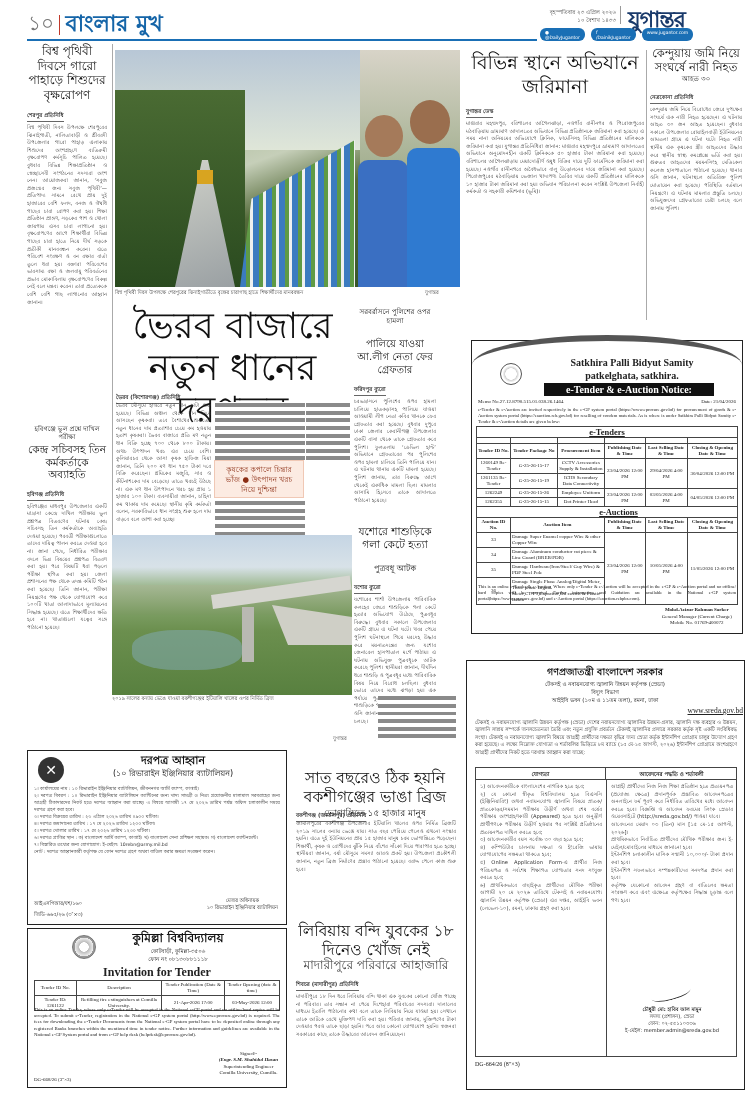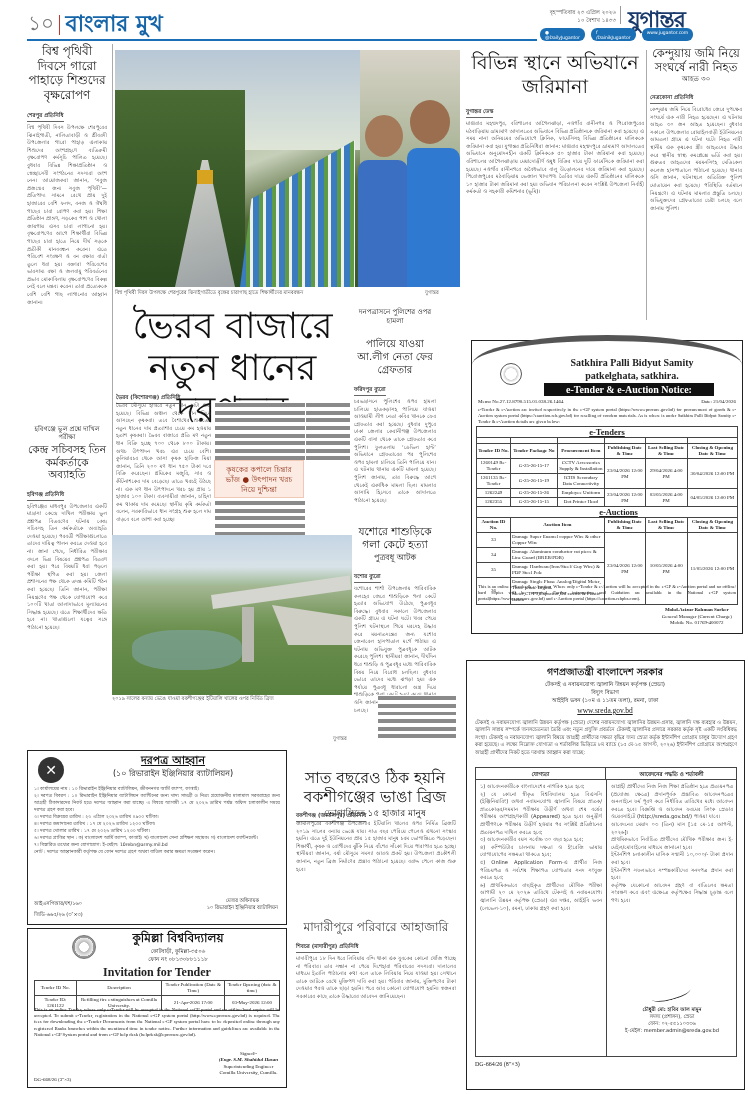--- a/index.html
+++ b/index.html
@@ -79,29 +79,29 @@
 <div class="abs byline" style="left:116px;top:392px;">ভৈরব (কিশোরগঞ্জ) প্রতিনিধি</div>
 <div class="abs txt" style="left:116px;top:402px;width:95px;height:290px;">ভৈরব মৌসুমে হাওরে নতুন ধান কাটা শুরু হয়েছে। বিভিন্ন অঞ্চল থেকে ধান নিয়ে আসছেন কৃষকরা। তবে বৈশাখের শুরুতেই নতুন ধানের দাম প্রত্যাশার চেয়ে কম হওয়ায় হতাশ কৃষকরা। ভৈরব বাজারে প্রতি মণ নতুন ধান বিক্রি হচ্ছে ৭০০ থেকে ৮০০ টাকায়। অথচ উৎপাদন খরচ এর চেয়ে বেশি। কুলিয়ারচর থেকে আসা কৃষক হাফিজ মিয়া জানান, তিনি ২০০ মণ ধান ৭৫০ টাকা দরে বিক্রি করেছেন। শ্রমিকের মজুরি, সার ও কীটনাশকের দাম বেড়েছে। তাতে খরচই উঠছে না। এক মণ ধান উৎপাদনে খরচ হয় প্রায় ১ হাজার ১০০ টাকা। ব্যবসায়ীরা জানান, চাহিদা কম থাকায় দাম কমেছে। স্থানীয় কৃষি কর্মকর্তা বলেন, সরকারিভাবে ধান সংগ্রহ শুরু হলে দাম বাড়বে বলে আশা করা হচ্ছে।</div>
 <div class="abs txt txt-fill" style="left:215px;top:402px;width:90px;height:58px;"></div>
 <div class="abs txt txt-fill" style="left:215px;top:500px;width:90px;height:190px;"></div>
 <div class="abs" style="left:214px;top:460px;width:90px;height:38px;background:#fcebe2;border:0.5px solid #f0c8b5;">
   <div class="hl" style="font-size:7.5px;line-height:10px;color:#8b2c12;padding:4px 3px;">কৃষকের কপালে চিন্তার ভাঁজ ● উৎপাদন খরচ নিয়ে দুশ্চিন্তা</div>
 </div>
 <div class="abs txt txt-fill" style="left:306px;top:402px;width:44px;height:58px;"></div>
 
 <div class="abs" style="left:354px;top:308px;width:82px;">
-  <div class="hl" style="font-size:7px;line-height:9px;">দনপত্রাসনে পুলিশের ওপর হামলা</div>
+  <div class="hl" style="font-size:7px;line-height:9px;">সরবর্রাসনে পুলিশের ওপর হামলা</div>
   <div class="hl" style="font-size:10px;line-height:13px;margin-top:11px;">পালিয়ে যাওয়া আ.লীগ নেতা ফের গ্রেফতার</div>
   <div class="byline">ফরিদপুর ব্যুরো</div>
   <div class="txt" style="height:125px;">চরভদ্রাসনে পুলিশের ওপর হামলা চালিয়ে হাতকড়াসহ পালিয়ে যাওয়া আওয়ামী লীগ নেতা কবির খানকে ফের গ্রেফতার করা হয়েছে। বুধবার দুপুরে ঢাকা জেলার কেরানীগঞ্জ উপজেলার একটি বাসা থেকে তাকে গ্রেফতার করে পুলিশ। ফুলতলায় ‘ডেভিল হান্ট’ অভিযানে গ্রেফতারের পর পুলিশের ওপর হামলা চালিয়ে তিনি পালিয়ে যান। এ ঘটনায় থানায় একটি মামলা হয়েছে। পুলিশ জানায়, তার বিরুদ্ধে আগে থেকেই একাধিক মামলা ছিল। মামলার আসামি হিসেবে তাকে আদালতে পাঠানো হয়েছে।</div>
 </div>
 
 <div class="abs" style="left:354px;top:525px;width:82px;">
   <div class="hl" style="font-size:10.5px;line-height:13px;">যশোরে শাশুড়িকে গলা কেটে হত্যা</div>
-  <div class="hl" style="font-size:8px;line-height:11px;margin-top:1px;">পুত্রবধূ আটক</div>
+  <div class="hl" style="font-size:8px;line-height:11px;margin-top:12px;">পুত্রবধূ আটক</div>
   <div class="byline">যশোর ব্যুরো</div>
   <div class="txt" style="height:128px;">যশোরের শার্শা উপজেলায় পারিবারিক কলহের জেরে শাশুড়িকে গলা কেটে হত্যার অভিযোগ উঠেছে পুত্রবধূর বিরুদ্ধে। বুধবার সকালে উপজেলার একটি গ্রামে এ ঘটনা ঘটে। খবর পেয়ে পুলিশ ঘটনাস্থলে গিয়ে মরদেহ উদ্ধার করে ময়নাতদন্তের জন্য যশোর জেনারেল হাসপাতাল মর্গে পাঠায়। এ ঘটনায় অভিযুক্ত পুত্রবধূকে আটক করেছে পুলিশ। স্থানীয়রা জানান, দীর্ঘদিন ধরে শাশুড়ি ও পুত্রবধূর মধ্যে পারিবারিক বিষয় নিয়ে বিরোধ চলছিল। বুধবার ভোরে তাদের মধ্যে ঝগড়া হয়। এক পর্যায়ে পুত্রবধূ ধারালো অস্ত্র দিয়ে শাশুড়িকে গলা কেটে হত্যা করে। থানার ওসি জানান, এ ঘটনায় মামলার প্রস্তুতি চলছে।</div>
 </div>
 
 <div class="abs photo" style="left:112px;top:535px;width:240px;height:160px;background:linear-gradient(180deg,#c5d5e4 0%,#d8e2e8 20%,#8fae7b 35%,#6b8f4e 60%,#58803f 100%);">
   <div class="abs" style="left:0;top:50px;width:240px;height:30px;background:linear-gradient(180deg,#a6b895,#7a9a60);"></div>
   <div class="abs" style="left:100px;top:60px;width:140px;height:14px;background:#d6d6d0;transform:rotate(-8deg);transform-origin:left;"></div>
   <div class="abs" style="left:130px;top:72px;width:12px;height:55px;background:#b9b9b2;"></div>
   <div class="abs" style="left:160px;top:70px;width:80px;height:40px;background:#cfcfc6;clip-path:polygon(0 0,100% 30%,100% 100%,20% 100%);"></div>
   <div class="abs" style="left:20px;top:95px;width:110px;height:40px;background:#7ea7a8;border-radius:40%;opacity:.6;"></div>
@@ -113,20 +113,21 @@
 <div class="abs caption" style="left:333px;top:735px;">যুগান্তর</div>
 <div class="abs txt txt-fill" style="left:378px;top:695px;width:78px;height:45px;"></div>
 <div class="abs" style="left:296px;top:769px;width:158px;">
   <div class="hl" style="font-size:15.5px;line-height:19px;">সাত বছরেও ঠিক হয়নি বকশীগঞ্জের ভাঙা ব্রিজ</div>
   <div class="hl" style="font-size:9px;line-height:12px;">ভোগান্তিতে ১৫ হাজার মানুষ</div>
 </div>
 <div class="abs byline" style="left:296px;top:810px;">বকশীগঞ্জ (জামালপুর) প্রতিনিধি</div>
 <div class="abs txt" style="left:296px;top:820px;width:160px;height:95px;">জামালপুরের বকশীগঞ্জ উপজেলার ইটিয়ালি খালের ওপর নির্মিত ব্রিজটি ২০১৯ সালের বন্যায় ভেঙে যায়। সাত বছর পেরিয়ে গেলেও এখনো সংস্কার হয়নি। এতে দুই ইউনিয়নের প্রায় ১৫ হাজার মানুষ চরম ভোগান্তিতে পড়েছেন। শিক্ষার্থী, কৃষক ও রোগীদের ঝুঁকি নিয়ে বাঁশের সাঁকো দিয়ে পারাপার হতে হচ্ছে। স্থানীয়রা জানান, বর্ষা মৌসুমে সমস্যা আরও প্রকট হয়। উপজেলা প্রকৌশলী জানান, নতুন ব্রিজ নির্মাণের প্রস্তাব পাঠানো হয়েছে। বরাদ্দ পেলে কাজ শুরু হবে।</div>
 
 <div class="abs" style="left:296px;top:922px;width:160px;">
+  <div class="hl" style="font-size:15.5px;line-height:19px;">লিবিয়ায় বন্দি যুবকের ১৮ দিনেও খোঁজ নেই</div>
   <div class="hl" style="font-size:12px;line-height:11px;color:#444;">মাদারীপুরে পরিবারে আহাজারি</div>
   <div class="byline">শিবচর (মাদারীপুর) প্রতিনিধি</div>
   <div class="txt" style="height:118px;">মাদারীপুরে ১৮ দিন ধরে লিবিয়ায় বন্দি থাকা এক যুবকের কোনো খোঁজ পাচ্ছে না পরিবার। তার সন্ধান না পেয়ে দিশেহারা পরিবারের সদস্যরা। দালালের মাধ্যমে ইতালি পাঠানোর কথা বলে তাকে লিবিয়ায় নিয়ে যাওয়া হয়। সেখানে তাকে আটকে রেখে মুক্তিপণ দাবি করা হয়। পরিবার জানায়, মুক্তিপণের টাকা দেওয়ার পরও তাকে ছাড়া হয়নি। পরে আর কোনো যোগাযোগ হয়নি। স্বজনরা সরকারের কাছে তাকে উদ্ধারের আবেদন জানিয়েছেন।</div>
 </div>
 
 <div class="abs" style="left:466px;top:50px;width:178px;">
   <div class="hl" style="font-size:19px;line-height:24px;">বিভিন্ন স্থানে অভিযানে জরিমানা</div>
   <div class="byline">যুগান্তর ডেস্ক</div>
   <div class="txt" style="height:228px;">মাগুরার মহম্মদপুর, বরিশালের আগৈলঝাড়া, নওগাঁর রানীনগর ও পিরোজপুরের মঠবাড়িয়ায় ভ্রাম্যমাণ আদালতের অভিযানে বিভিন্ন প্রতিষ্ঠানকে জরিমানা করা হয়েছে। এ সময় নানা অনিয়মের অভিযোগে ক্লিনিক, ফার্মেসিসহ বিভিন্ন প্রতিষ্ঠানের মালিককে জরিমানা করা হয়। যুগান্তর প্রতিনিধিরা জানান: মাগুরার মহম্মদপুরে ভ্রাম্যমাণ আদালতের অভিযানে অনুমোদনহীন একটি ক্লিনিককে ৫০ হাজার টাকা জরিমানা করা হয়েছে। বরিশালের আগৈলঝাড়ায় মেয়াদোত্তীর্ণ ওষুধ বিক্রির দায়ে দুটি ফার্মেসিকে জরিমানা করা হয়েছে। নওগাঁর রানীনগরে অবৈধভাবে বালু উত্তোলনের দায়ে জরিমানা করা হয়েছে। পিরোজপুরের মঠবাড়িয়ায় ভেজাল খাদ্যপণ্য তৈরির দায়ে একটি প্রতিষ্ঠানের মালিককে ১০ হাজার টাকা জরিমানা করা হয়। অভিযান পরিচালনা করেন সংশ্লিষ্ট উপজেলা নির্বাহী কর্মকর্তা ও সহকারী কমিশনার (ভূমি)।</div>
 </div>
@@ -238,21 +239,21 @@
     <div>General Manager (Current Charge)</div>
     <div>Mobile No. 01769-400072</div>
   </div>
 </div>
 
 <div class="abs box" style="left:466px;top:660px;width:279px;height:430px;border-width:1.5px;">
   <div class="abs hl" style="left:0;top:6px;width:276px;font-size:9.5px;font-weight:bold;">গণপ্রজাতন্ত্রী বাংলাদেশ সরকার</div>
   <div class="abs hl" style="left:0;top:20px;width:276px;font-size:5.5px;">টেকসই ও নবায়নযোগ্য জ্বালানি উন্নয়ন কর্তৃপক্ষ (স্রেডা)</div>
   <div class="abs hl" style="left:0;top:28px;width:276px;font-size:5.5px;">বিদ্যুৎ বিভাগ</div>
   <div class="abs hl" style="left:0;top:36px;width:276px;font-size:5.5px;">আইইবি ভবন (১০ম ও ১১তম তলা), রমনা, ঢাকা</div>
-  <div class="abs serif" style="left:0;top:45px;width:276px;text-align:center;font-size:7.5px;text-decoration:underline;">www.sreda.gov.bd</div>
+  <div class="abs serif" style="left:0;top:45px;width:276px;text-align:right;font-size:7.5px;text-decoration:underline;">www.sreda.gov.bd</div>
   <div class="abs txt" style="left:8px;top:58px;width:262px;height:46px;font-size:5px;line-height:7.4px;">টেকসই ও নবায়নযোগ্য জ্বালানি উন্নয়ন কর্তৃপক্ষ (স্রেডা) দেশের নবায়নযোগ্য জ্বালানির উন্নয়ন-প্রসার, জ্বালানি দক্ষ ব্যবহার ও উন্নয়ন, জ্বালানি সাশ্রয় সম্পর্কে জনসচেতনতা তৈরি এবং নতুন প্রযুক্তি প্রবর্তনে টেকসই জ্বালানির প্রসারে সরকার কর্তৃক সৃষ্ট একটি সংবিধিবদ্ধ সংস্থা। টেকসই ও নবায়নযোগ্য জ্বালানি বিষয়ে আগ্রহী প্রার্থীদের দক্ষতা বৃদ্ধির জন্য স্রেডা কর্তৃক ইন্টার্নশিপ প্রোগ্রাম চালুর উদ্যোগ গ্রহণ করা হয়েছে। এ লক্ষ্যে নিম্নোক্ত যোগ্যতা ও শর্তাবলির ভিত্তিতে ৮ম ব্যাচে (১৫ মে-১৫ আগস্ট, ২০২৬) ইন্টার্নশিপ প্রোগ্রামে অংশগ্রহণে আগ্রহী প্রার্থীদের নিকট হতে দরখাস্ত আহ্বান করা যাচ্ছে:</div>
   <div class="abs" style="left:8px;top:106px;width:262px;height:290px;border:0.8px solid #444;">
     <div class="abs" style="left:0;top:0;width:130px;height:12px;border-bottom:0.8px solid #444;border-right:0.8px solid #444;font-size:5.5px;font-weight:bold;text-align:center;line-height:12px;">যোগ্যতা</div>
     <div class="abs" style="left:130px;top:0;width:131px;height:12px;border-bottom:0.8px solid #444;font-size:5.5px;font-weight:bold;text-align:center;line-height:12px;">আবেদনের পদ্ধতি ও শর্তাবলী</div>
     <div class="abs" style="left:130px;top:12px;width:0.8px;height:277px;background:#444;"></div>
     <div class="abs" style="left:4px;top:15px;width:122px;font-size:5px;line-height:7.4px;">
       <div class="txt">১) আবেদনকারীকে বাংলাদেশের নাগরিক হতে হবে;</div>
       <div class="txt">২) যে কোনো স্বীকৃত বিশ্ববিদ্যালয় হতে বিএসসি (ইঞ্জিনিয়ারিং) অথবা নবায়নযোগ্য জ্বালানি বিষয়ে স্নাতক/স্নাতকোত্তর/সমমান পরীক্ষায় উত্তীর্ণ অথবা শেষ বর্ষের পরীক্ষায় অংশগ্রহণকারী (Appeared) হতে হবে। অনুত্তীর্ণ প্রার্থীগণকে পরীক্ষায় উত্তীর্ণ হওয়ার পর সংশ্লিষ্ট প্রতিষ্ঠানের প্রত্যয়নপত্র দাখিল করতে হবে;</div>
       <div class="txt">৩) আবেদনকারীর বয়স সর্বোচ্চ ৩০ বছর হতে হবে;</div>
       <div class="txt">৪) কম্পিউটার চালনায় দক্ষতা ও ইংরেজি ভাষায় যোগাযোগের সক্ষমতা থাকতে হবে;</div>
@@ -273,21 +274,21 @@
       <div>সদস্য (প্রশাসন), স্রেডা</div>
       <div>ফোন: ০২-৫৫১১০৩৩৬</div>
       <div>ই-মেইল: member.admin@sreda.gov.bd</div>
     </div>
   </div>
   <div class="abs serif" style="left:8px;top:400px;font-size:6px;">DG-664/26 (8″×3)</div>
 </div>
 
 <div class="abs box" style="left:27px;top:750px;width:260px;height:175px;">
   <div class="abs" style="left:10px;top:6px;width:26px;height:26px;border-radius:50%;background:#333;color:#fff;font-size:14px;text-align:center;line-height:26px;">✕</div>
-  <div class="abs hl" style="left:40px;top:4px;width:210px;font-size:11px;font-weight:bold;text-decoration:underline;">দরপত্র আহ্বান</div>
+  <div class="abs hl" style="left:40px;top:4px;width:210px;font-size:11px;font-weight:bold;">দরপত্র আহ্বান</div>
   <div class="abs hl" style="left:40px;top:19px;width:210px;font-size:8px;">(১০ রিভারাইন ইঞ্জিনিয়ার ব্যাটালিয়ন)</div>
   <div class="abs" style="left:6px;top:34px;width:246px;">
     <div class="txt" style="font-size:4.6px;line-height:7px;">১। কার্যালয়ের নাম : ১০ রিভারাইন ইঞ্জিনিয়ার ব্যাটালিয়ন, জীবননগর আর্মি ক্যাম্প, কাপ্তাই।</div>
     <div class="txt" style="font-size:4.6px;line-height:7px;">২। দরপত্র বিবরণ : ১০ রিভারাইন ইঞ্জিনিয়ার ব্যাটালিয়ন ক্যান্টিনের জন্য খাদ্য সামগ্রী ও নিত্য প্রয়োজনীয় মালামাল সরবরাহের জন্য আগ্রহী ঠিকাদারদের নিকট হতে দরপত্র আহ্বান করা যাচ্ছে। এ বিষয়ে আগামী ১৭ মে ২০২৬ তারিখ পর্যন্ত অফিস চলাকালীন সময়ে দরপত্র গ্রহণ করা হবে।</div>
     <div class="txt" style="font-size:4.6px;line-height:7px;">৩। দরপত্র বিক্রয়ের তারিখ : ২৩ এপ্রিল ২০২৬ তারিখ ০৯০০ ঘটিকা।</div>
     <div class="txt" style="font-size:4.6px;line-height:7px;">৪। দরপত্র জমাদানের তারিখ : ১৭ মে ২০২৬ তারিখ ১২০০ ঘটিকা।</div>
     <div class="txt" style="font-size:4.6px;line-height:7px;">৫। দরপত্র খোলার তারিখ : ১৭ মে ২০২৬ তারিখ ১২৩০ ঘটিকা।</div>
     <div class="txt" style="font-size:4.6px;line-height:7px;">৬। দরপত্র প্রাপ্তির স্থান : ক) বাংলাদেশ আর্মি ক্যাম্প, কাপ্তাই। খ) বাংলাদেশ সেনা প্রশিক্ষণ সহায়ক। গ) বাংলাদেশ ক্যান্টনমেন্ট।</div>
     <div class="txt" style="font-size:4.6px;line-height:7px;">৭। বিস্তারিত তথ্যের জন্য যোগাযোগ: ই-মেইল: 10rebn@army.mil.bd</div>
     <div class="txt" style="font-size:4.6px;line-height:7px;">নোট : দরপত্র আহ্বানকারী কর্তৃপক্ষ যে কোন দরপত্র গ্রহণ অথবা বাতিল করার ক্ষমতা সংরক্ষণ করেন।</div>

